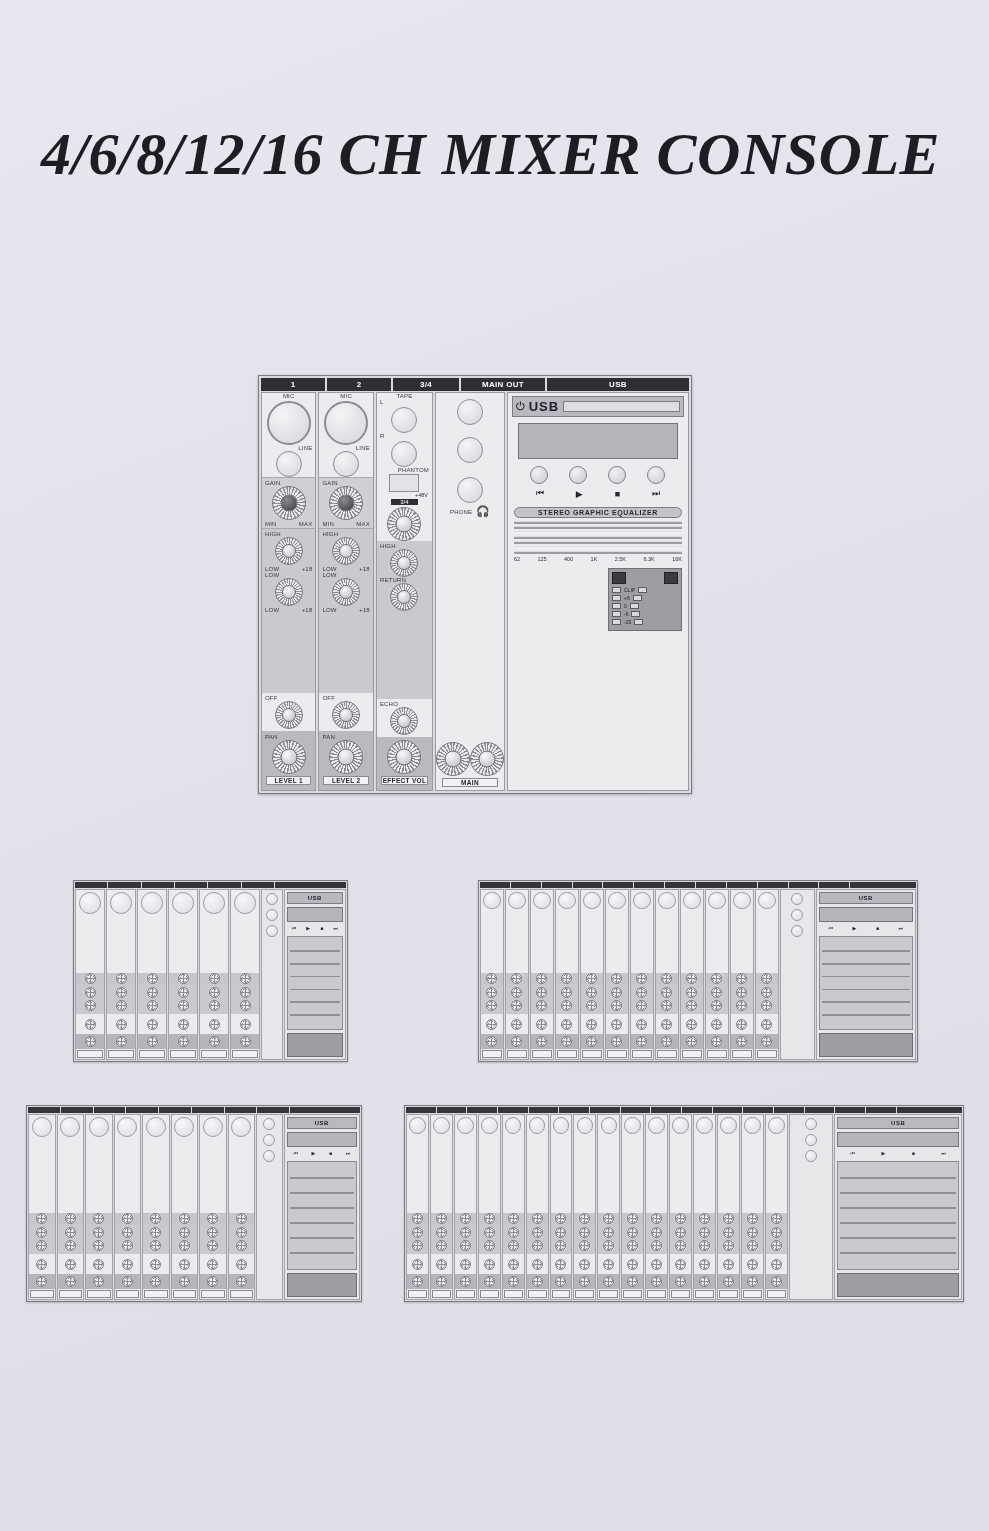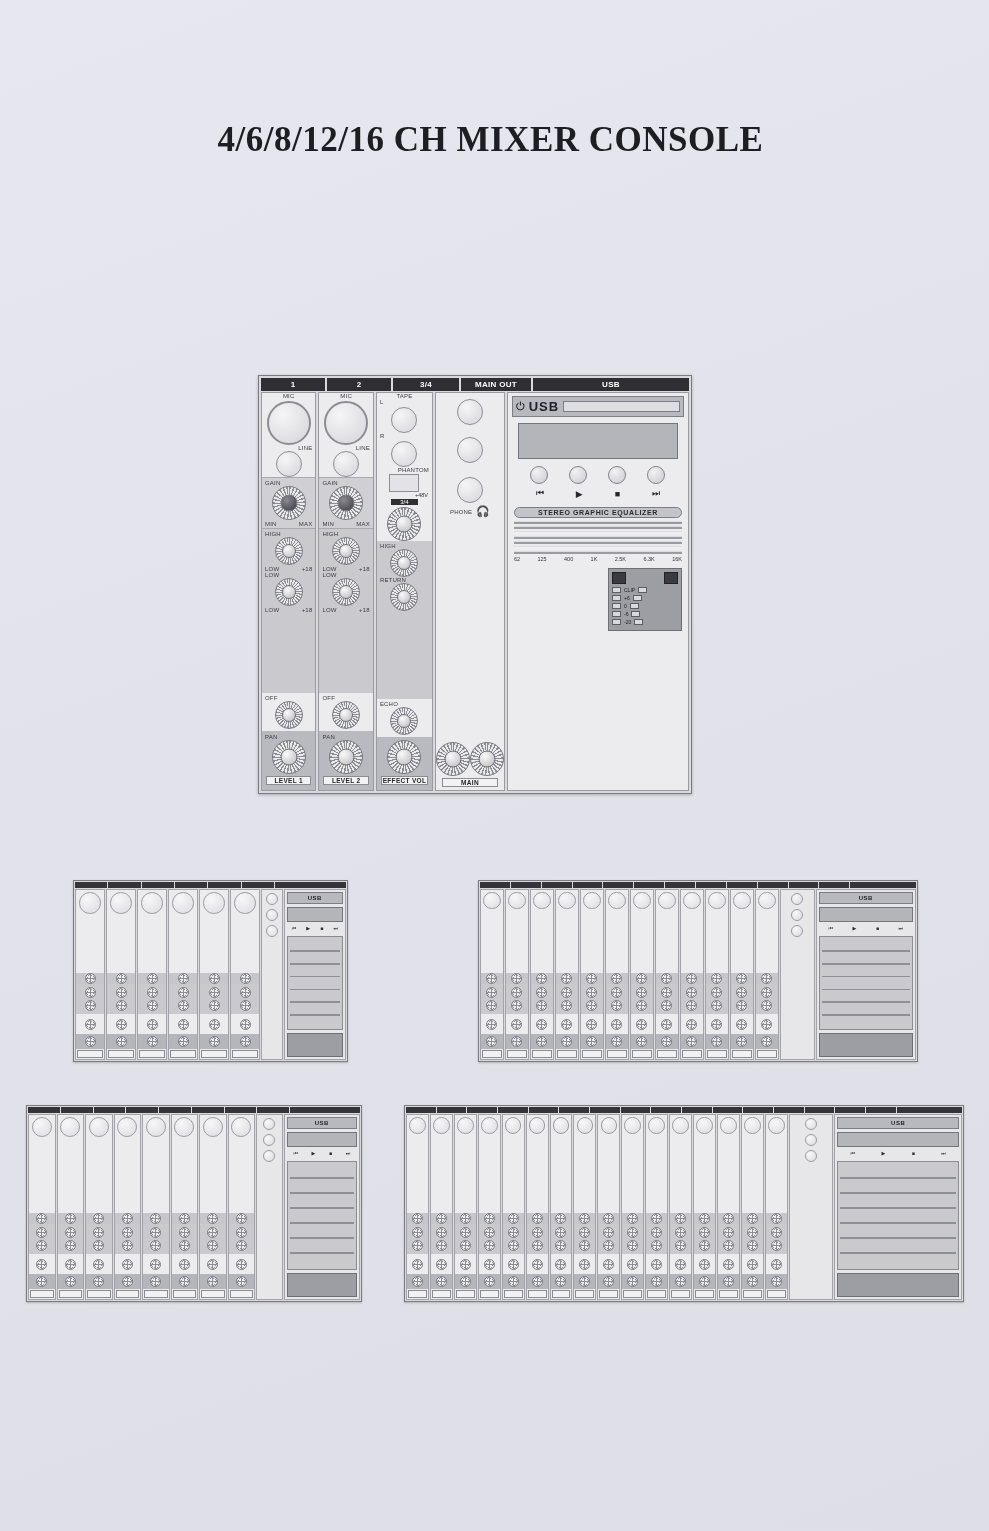--- a/index.html
+++ b/index.html
@@ -22,21 +22,22 @@
   .title-block {
     position: absolute;
     top: 120px;
     left: 0;
     width: 989px;
     text-align: center;
   }
   .main-title {
     font-family: "Liberation Serif", serif;
     font-weight: bold;
-    font-size: 35px;
+    font-style: italic;
+    font-size: 60px;
     letter-spacing: 0.5px;
     color: #1d1d22;
     margin: 0 8px 62px 0;
   }
   .sub-title {
     font-family: "Liberation Serif", serif;
     font-weight: bold;
     font-style: italic;
     font-size: 40px;
     color: #1d1d22;
@@ -493,21 +494,21 @@
   <div class="title-block">
     <h1 class="main-title">4/6/8/12/16 CH MIXER CONSOLE</h1>
   </div>
 
   <div class="mixer-big">
 
     <div class="mb-topbar">
       <div class="mb-tab" style="width:64px">1</div>
       <div class="mb-tab" style="width:64px">2</div>
       <div class="mb-tab" style="width:66px">3/4</div>
-      <div class="mb-tab" style="width:70px">MAIN OUT</div>
+      <div class="mb-tab" style="width:84px">MAIN OUT</div>
       <div class="mb-tab" style="flex:1">USB</div>
     </div>
 
     <div class="mb-body">
 
       <div class="strip ch">
         <div class="lbl">MIC</div>
         <div class="jack"></div>
         <div class="lbl right">LINE</div>
         <div class="jack small" style="margin-top:0"></div>

